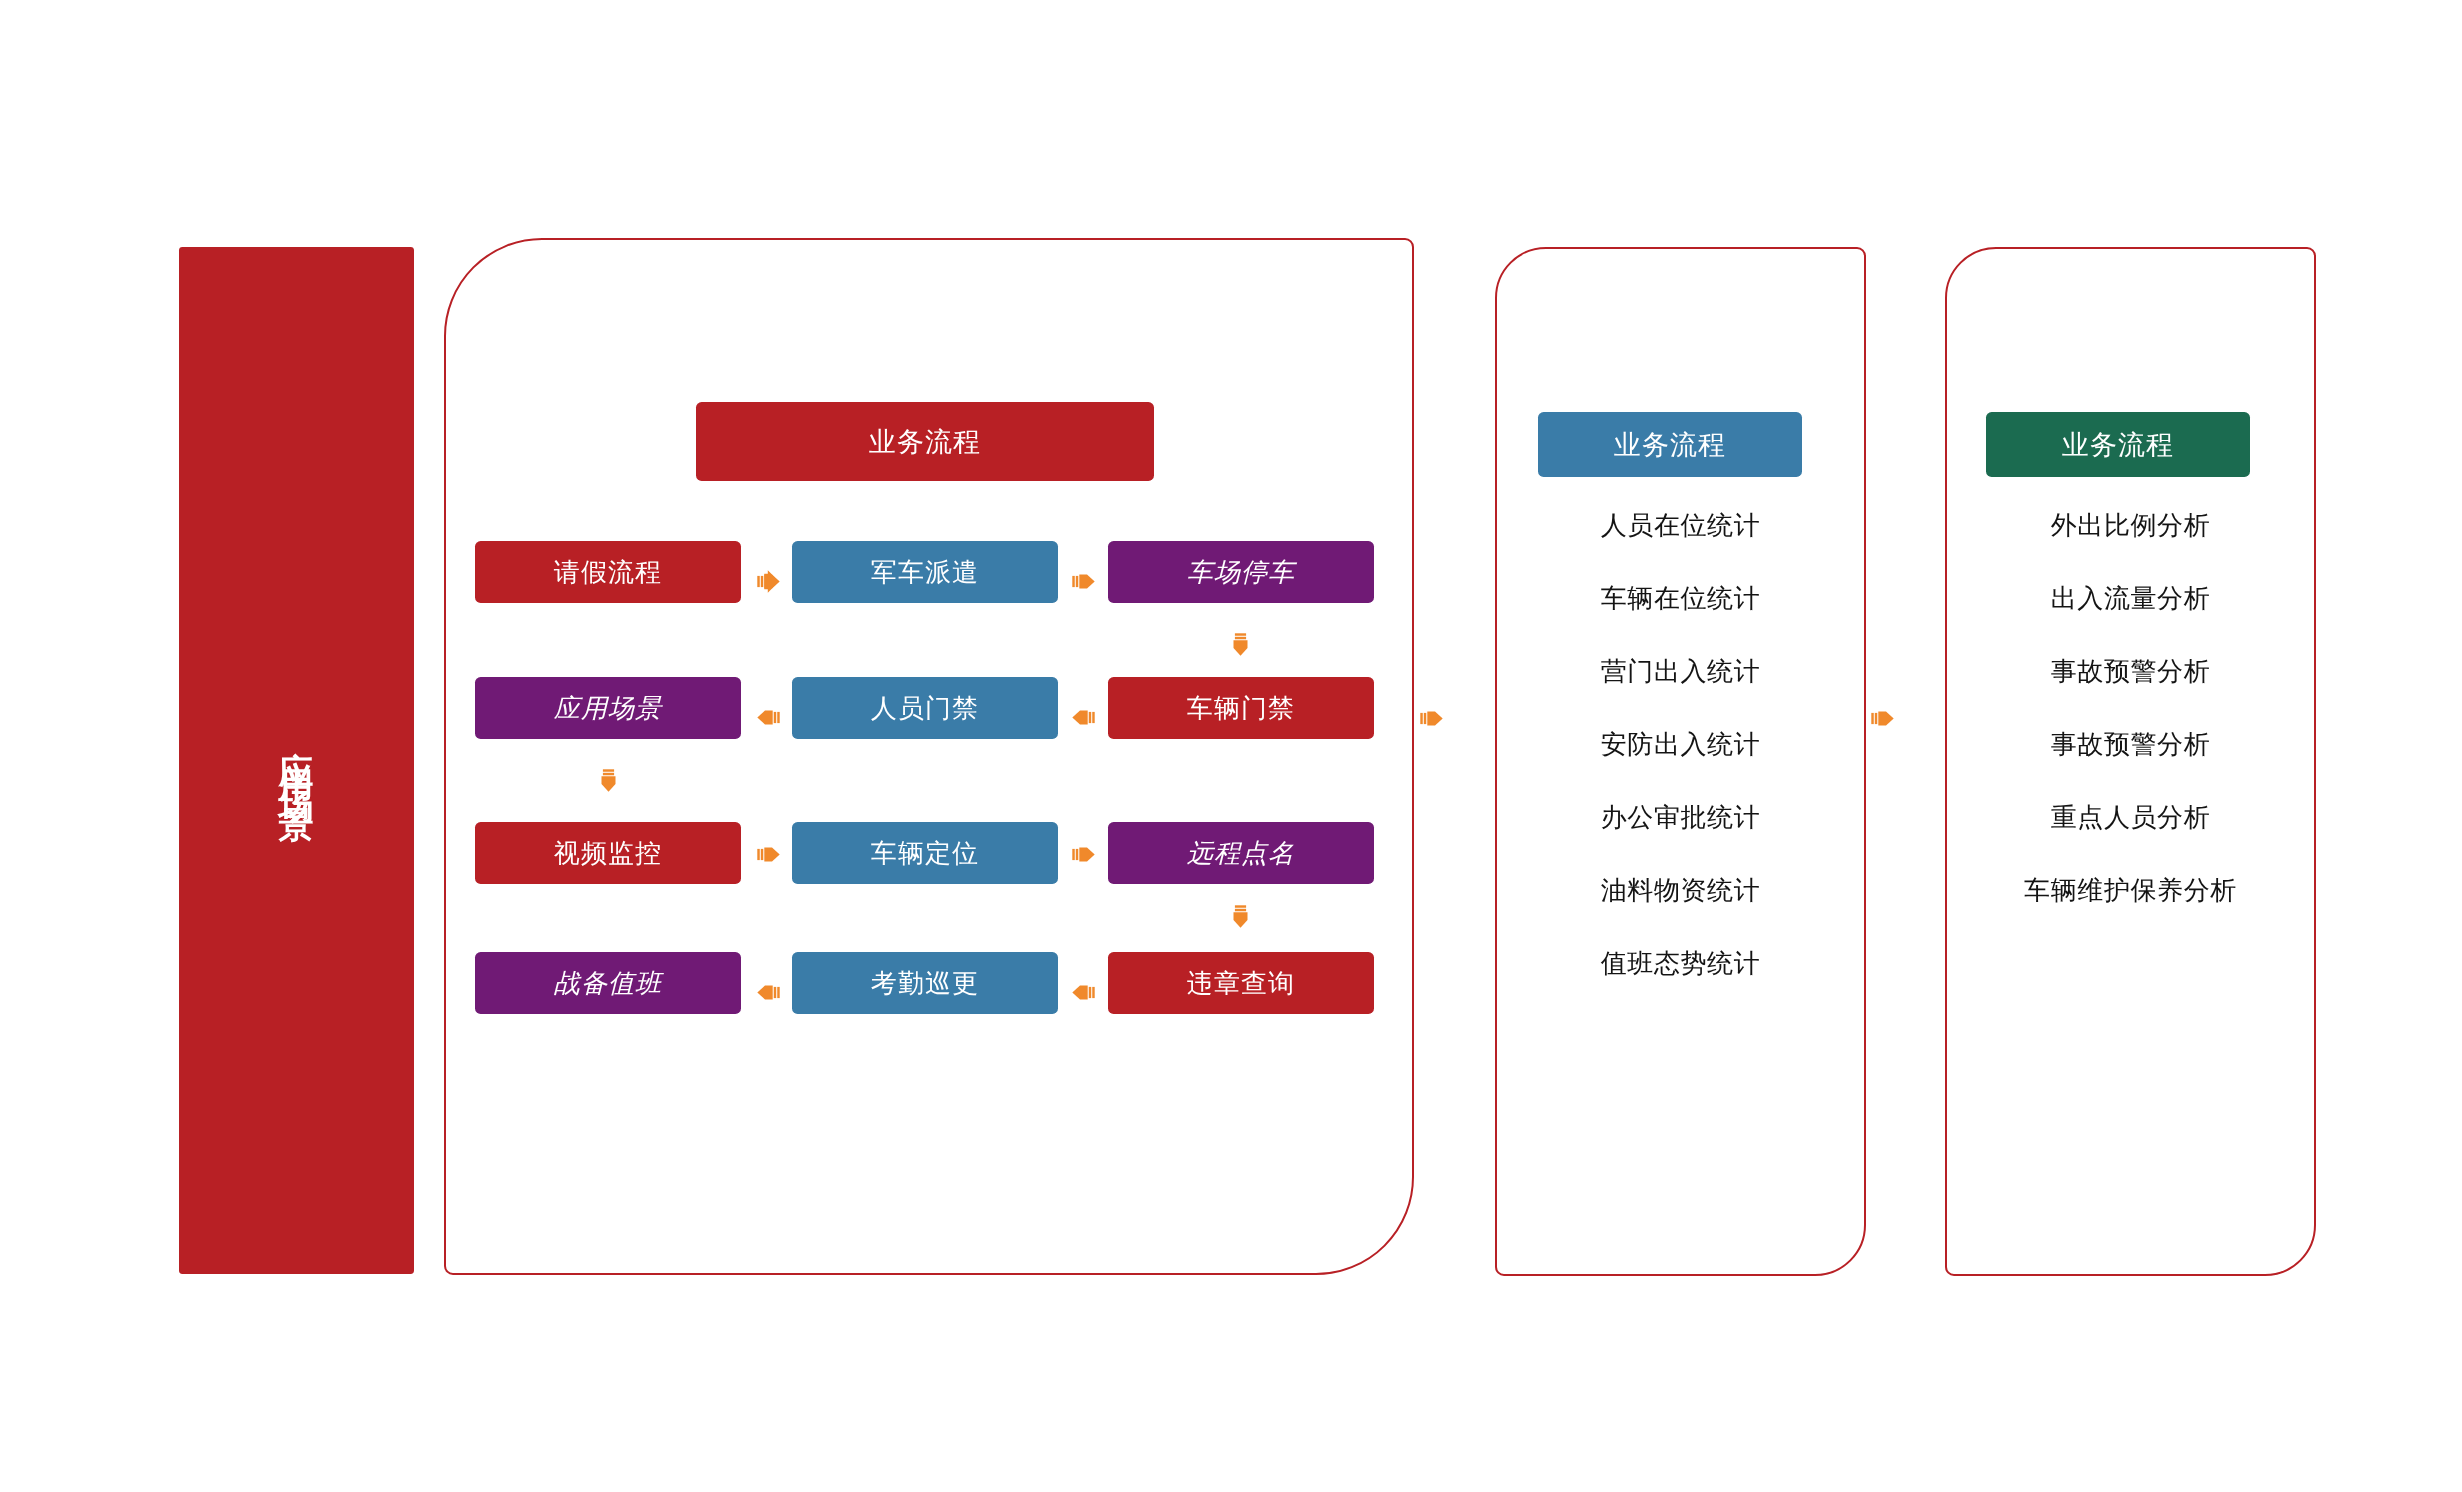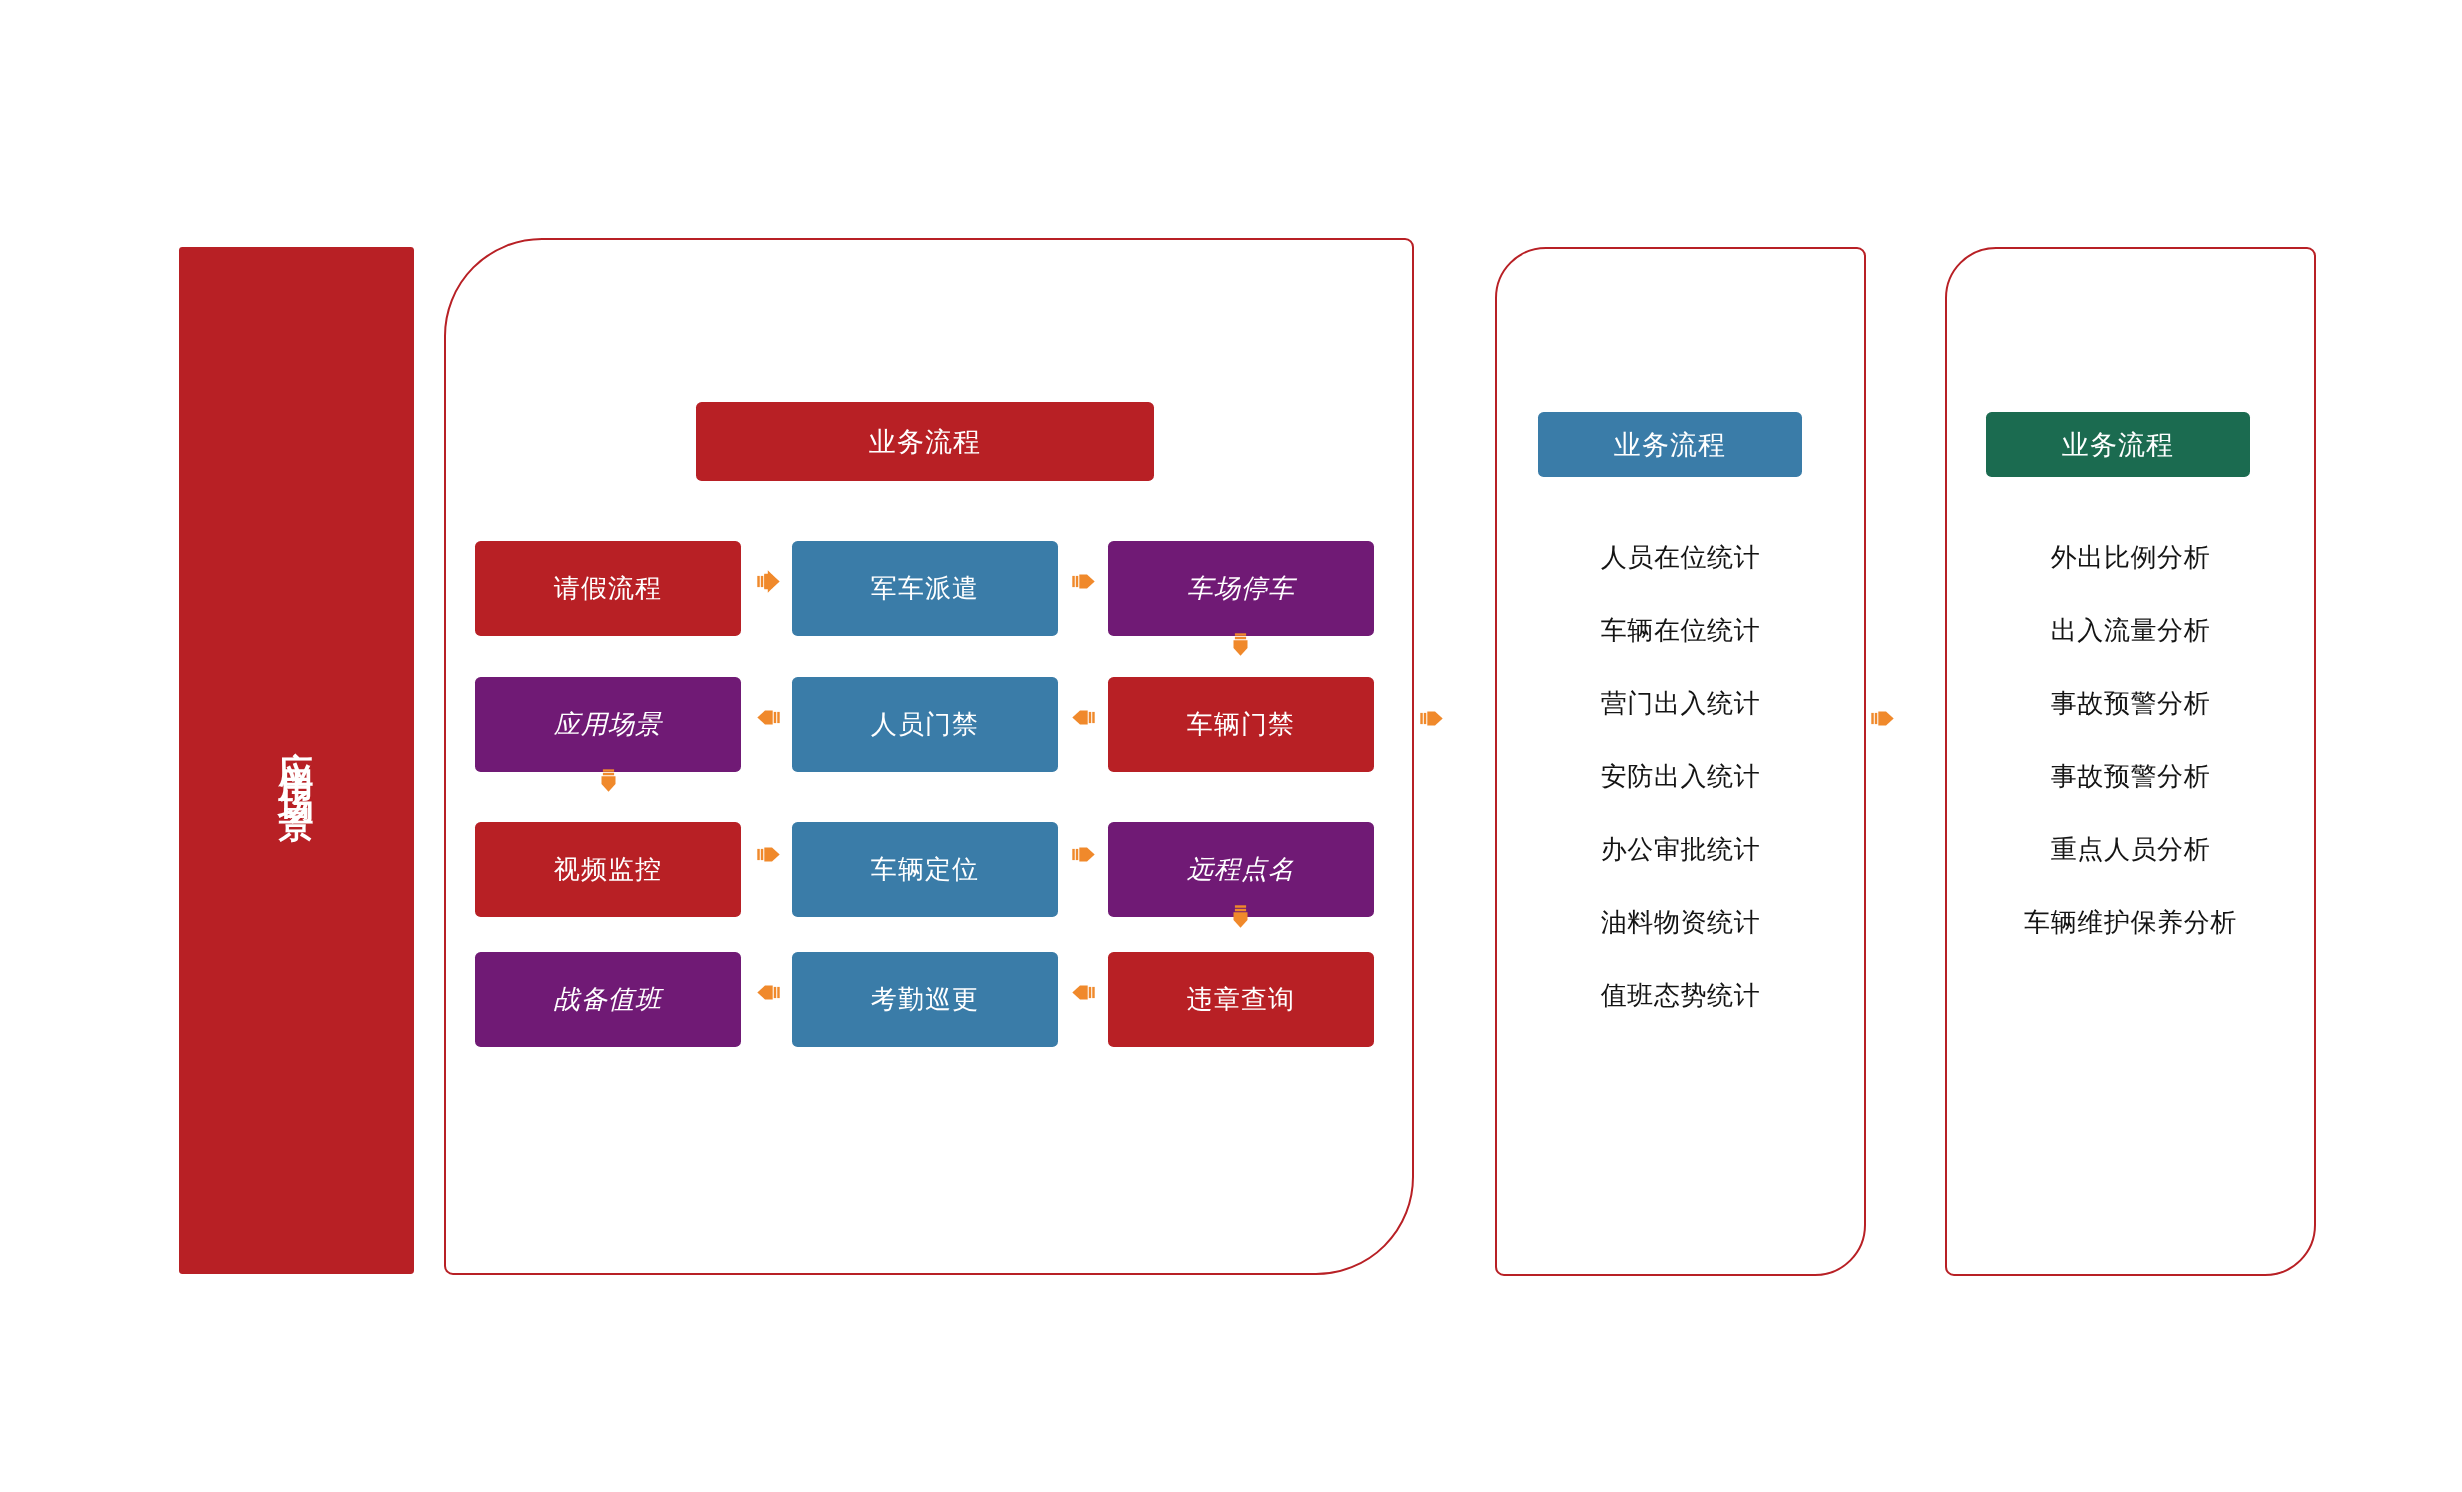--- a/index.html
+++ b/index.html
@@ -100,21 +100,21 @@
     top: 394px;
     width: 264px;
     height: 65px;
     background: #1B6B50;
   }
 
   
   .proc-box {
     position: absolute;
     width: 266px;
-    height: 95px;
+    height: 62px;
     border-radius: 5.6px;
     display: flex;
     align-items: center;
     justify-content: center;
     color: #ffffff;
     font-size: 26px;
     letter-spacing: 1.1px;
     box-sizing: border-box;
   }
   .c-red   { background: #B82025; }
@@ -159,21 +159,20 @@
   .pa-1 { left: 1414px; top: 701px; }
   .pa-2 { left: 1865px; top: 701px; }
 
   
   .panel-list {
     position: absolute;
     display: flex;
     flex-direction: column;
     align-items: center;
     width: 371px;
-    margin-top: 32px;
   }
   #list-statistics { left: 1495px; top: 512px; }
   #list-analysis   { left: 1945px; top: 512px; }
   .list-item {
     color: #141414;
     font-size: 26px;
     line-height: 1;
     margin-bottom: 47px;
     white-space: nowrap;
     letter-spacing: 0.6px;

